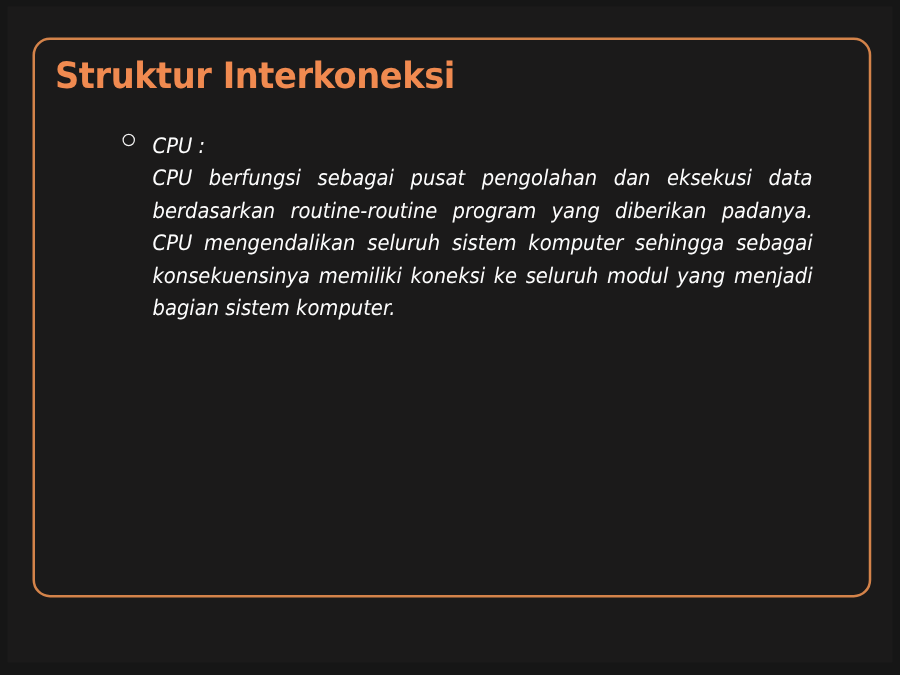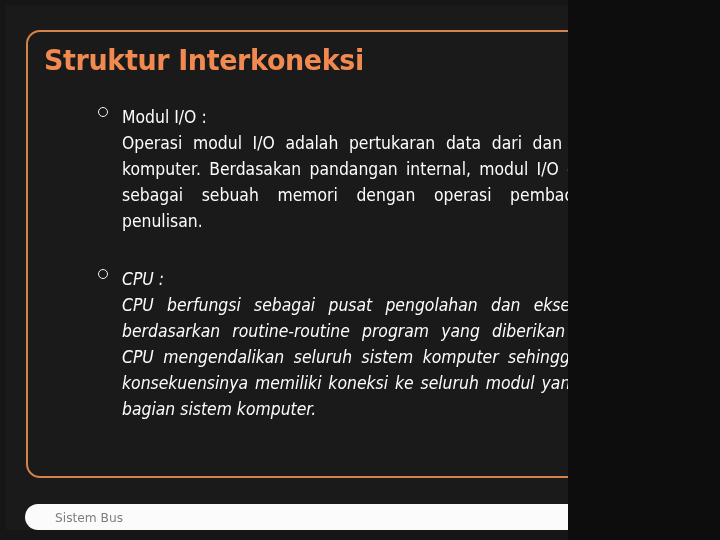--- a/index.html
+++ b/index.html
@@ -2,21 +2,21 @@
 <html><head>
 <meta charset="utf-8">
 <style>
   html, body {
     margin: 0;
     padding: 0;
     background: #0d0d0d;
   }
   #slide {
     position: relative;
-    width: 568px;
+    width: 720px;
     height: 540px;
     background: #161616;
     overflow: hidden;
     font-family: "DejaVu Sans", sans-serif;
     -webkit-font-smoothing: antialiased;
   }
   
   #slide-bg {
     position: absolute;
     left: 6px;
@@ -139,36 +139,25 @@
 <div id="slide">
 
   <div id="slide-bg"></div>
 
   <div id="content-frame"></div>
 
   <div id="slide-title">Struktur Interkoneksi</div>
 
   <div id="body">
 
-    <div class="bullet-block">
-      <span class="bullet-marker"></span>
-      <div class="bullet-body">
-        <div class="bullet-heading">Modul I/O :</div>
-        <div class="bullet-text">Operasi modul I/O adalah pertukaran data dari dan ke dalam komputer. Berdasakan pandangan internal, modul I/O dipandang sebagai sebuah memori dengan operasi pembacaan dan penulisan.</div>
-      </div>
-    </div>
 
     <div class="bullet-block">
       <span class="bullet-marker"></span>
       <div class="bullet-body">
         <div class="bullet-heading">CPU :</div>
         <div class="bullet-text">CPU berfungsi sebagai pusat pengolahan dan eksekusi data berdasarkan routine-routine program yang diberikan padanya. CPU mengendalikan seluruh sistem komputer sehingga sebagai konsekuensinya memiliki koneksi ke seluruh modul yang menjadi bagian sistem komputer.</div>
       </div>
     </div>
 
   </div>
 
-  <div id="footer-bar">
-    <span id="footer-label">Sistem Bus</span>
-    <span id="footer-page-number">5</span>
-  </div>
 
 </div>
 
 </body></html>

